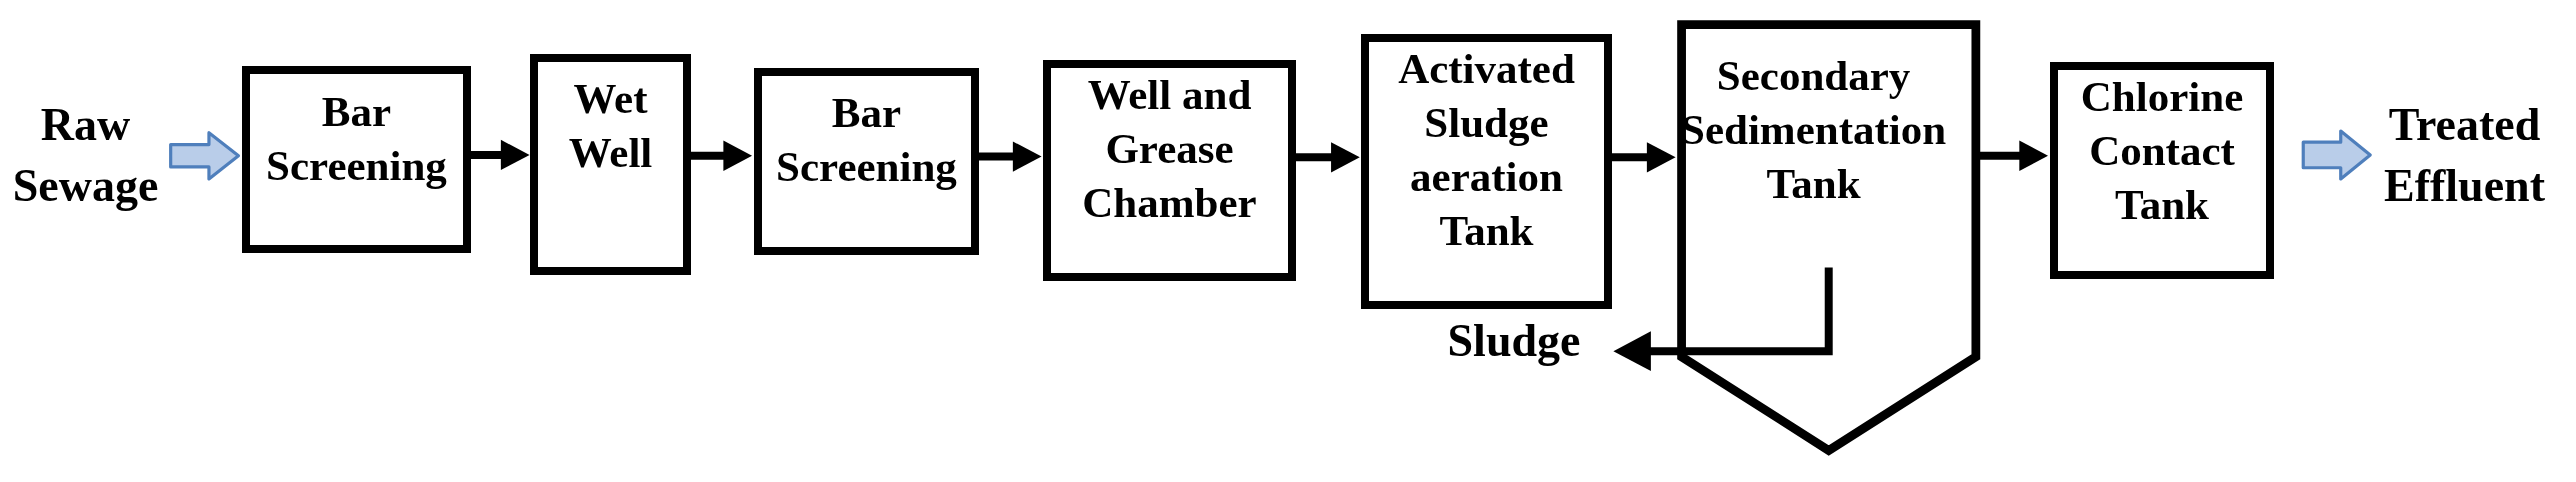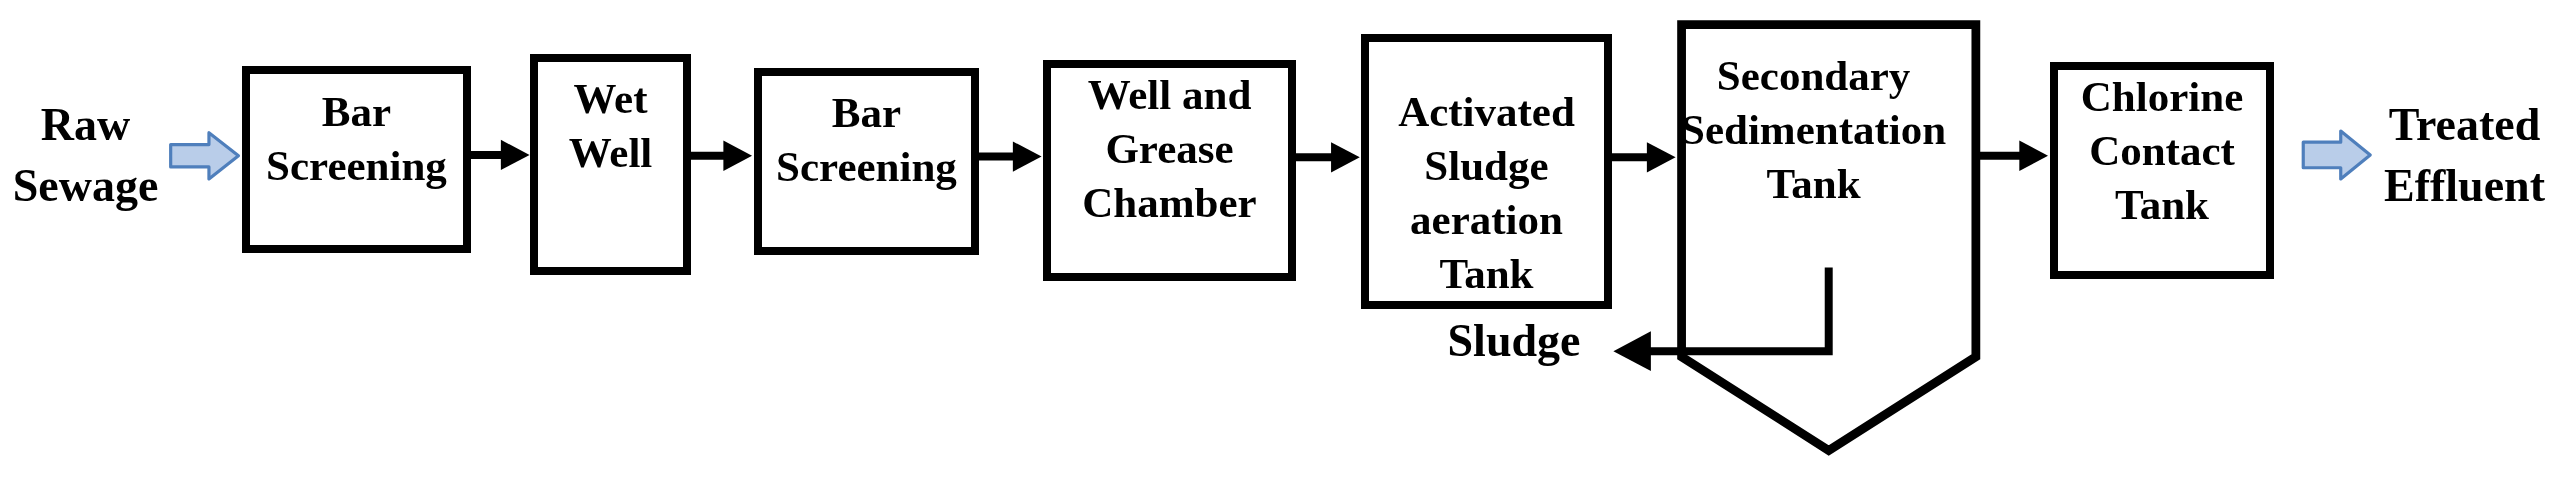--- a/index.html
+++ b/index.html
@@ -144,21 +144,21 @@
     <div class="box-label" style="--pt:9.6px">Bar
 Screening</div>
   </div>
 
   <div class="pbox" style="left:1043px; top:60px; width:253px; height:221px;">
     <div class="box-label" style="--pt:0px">Well and
 Grease
 Chamber</div>
   </div>
 
-  <div class="pbox" style="left:1361px; top:34px; width:251px; height:275px;align-items:flex-end;">
+  <div class="pbox" style="left:1361px; top:34px; width:251px; height:275px;">
     <div class="box-label" style="--pt:0px">Activated
 Sludge
 aeration
 Tank</div>
   </div>
 
   <div class="tank-label-wrap">
     <div class="box-label">Secondary
 Sedimentation
 Tank</div>

